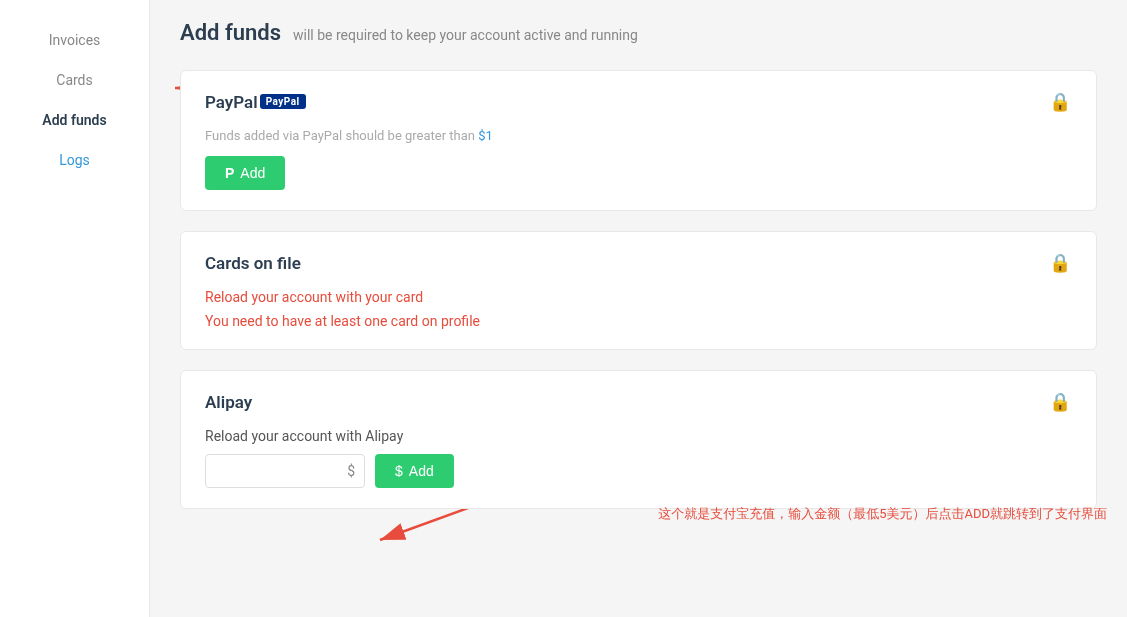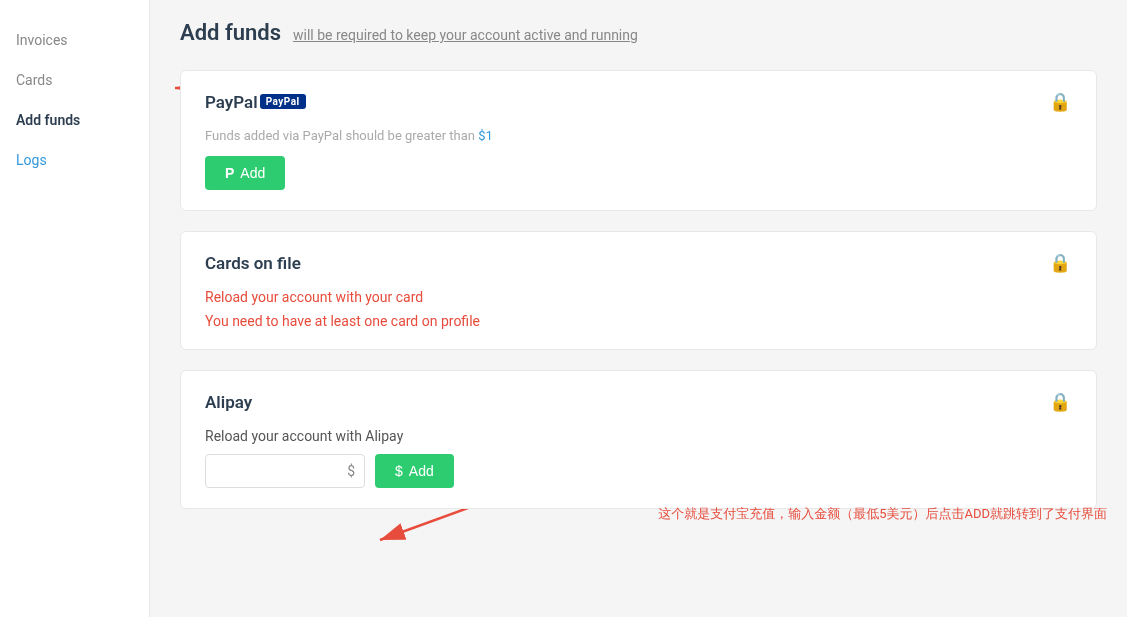--- a/index.html
+++ b/index.html
@@ -14,20 +14,21 @@
     .sidebar {
       width: 150px;
       background: #fff;
       border-right: 1px solid #e8e8e8;
       padding-top: 20px;
       flex-shrink: 0;
     }
     .sidebar-item {
       display: block;
       padding: 12px 16px;
+      text-align: center;
       color: #888;
       font-size: 14px;
       cursor: pointer;
       text-decoration: none;
     }
     .sidebar-item.active {
       color: #2c3e50;
       font-weight: 600;
     }
     .sidebar-item.blue { color: #3498db; }
@@ -45,21 +46,20 @@
     .page-header h1 {
       font-size: 22px;
       font-weight: 600;
       color: #2c3e50;
       display: inline;
     }
     .page-header .subtitle {
       font-size: 14px;
       color: #888;
       margin-left: 8px;
-      text-decoration: underline;
     }
 
     
     .card {
       background: #fff;
       border: 1px solid #e8e8e8;
       border-radius: 6px;
       padding: 20px 24px;
       margin-bottom: 20px;
       position: relative;

